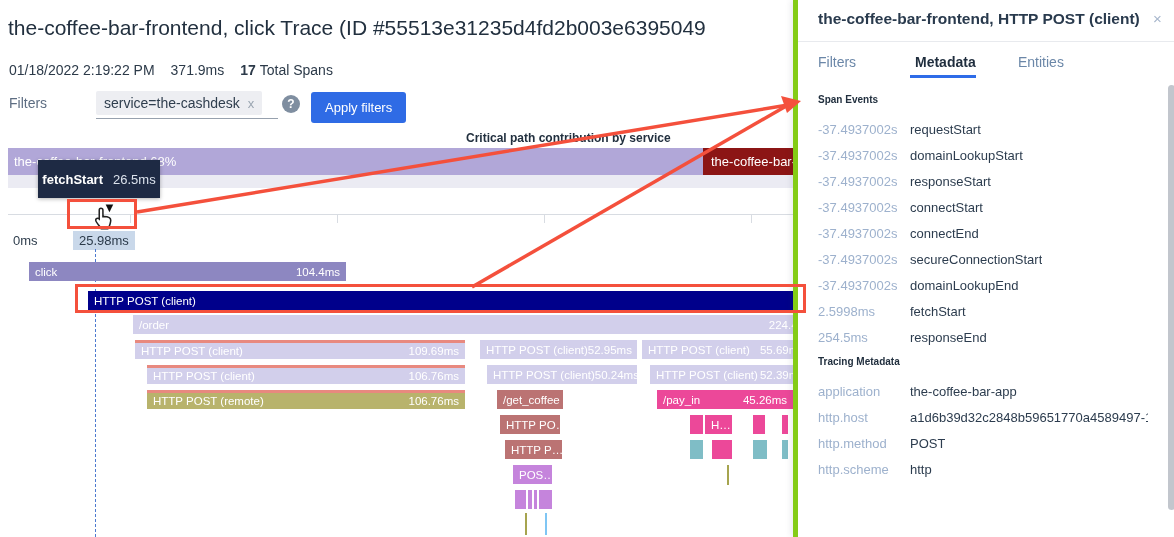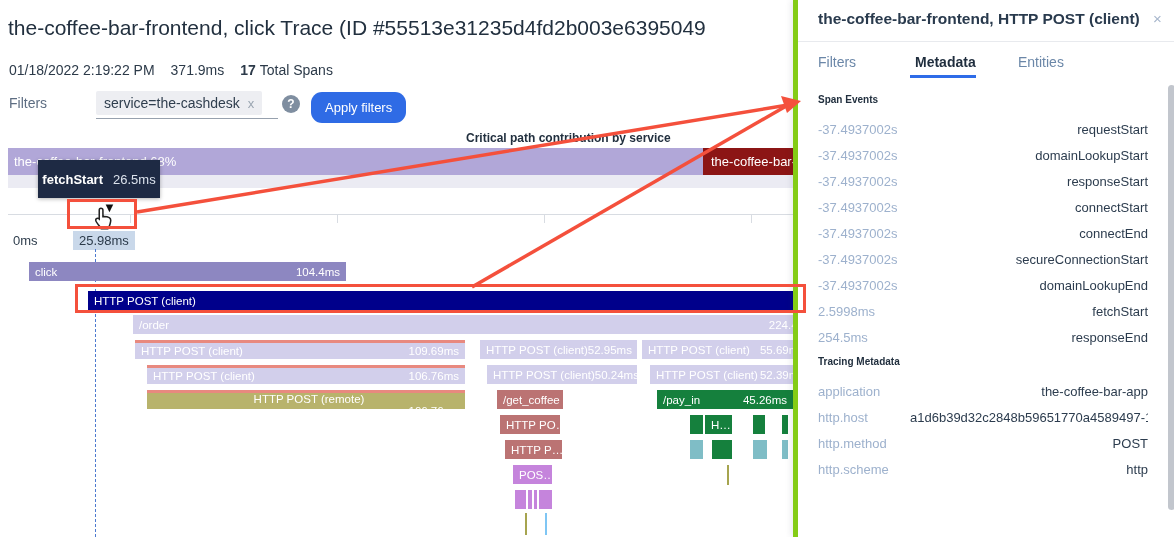--- a/index.html
+++ b/index.html
@@ -10,21 +10,21 @@
   .title{position:absolute;left:8px;top:16px;width:900px;font-size:21px;color:#22303f;white-space:nowrap;}
   .meta{position:absolute;left:9px;top:62px;font-size:14px;color:#2c3a49;display:flex;gap:16px;align-items:baseline;}
   .meta .bold{font-weight:bold;}
 
   
   .filters-label{position:absolute;left:9px;top:95px;font-size:14px;color:#5d6d82;}
   .filter-field{position:absolute;left:96px;top:88px;width:182px;height:30px;border-bottom:1px solid #97a1ae;display:flex;align-items:center;text-align:center;}
   .chip{background:#edeef2;color:#2f3e4e;font-size:14px;padding:4px 8px;display:flex;gap:8px;align-items:center;border-radius:2px;}
   .chip .x{color:#9aa5b1;font-size:13px;cursor:pointer;}
   .help-circle{position:absolute;left:282px;top:95px;width:18px;height:18px;border-radius:50%;background:#7f8ea0;color:#fff;font-size:12px;font-weight:bold;text-align:center;line-height:18px;}
-  .apply-btn{position:absolute;left:311px;top:92px;background:#2f6be5;color:#fff;font-size:13px;border:none;border-radius:11px;padding:8px 14px;cursor:pointer;font-family:inherit;}
+  .apply-btn{position:absolute;left:311px;top:92px;background:#2f6be5;color:#fff;font-size:13px;border:none;border-radius:3px;padding:8px 14px;cursor:pointer;font-family:inherit;}
 
   
   .cp-title{position:absolute;left:466px;top:131px;font-size:12px;font-weight:bold;color:#22303f;}
   .cp-bar{position:absolute;left:8px;top:148px;width:785px;height:27px;background:#b1a7d8;color:#fff;font-size:13px;line-height:27px;padding-left:6px;box-sizing:border-box;white-space:nowrap;overflow:hidden;}
   .cp-red{position:absolute;left:703px;top:148px;width:90px;height:27px;background:#8c1515;color:#fff;font-size:13px;line-height:27px;padding-left:8px;box-sizing:border-box;white-space:nowrap;overflow:hidden;}
   .cp-band{position:absolute;left:8px;top:175px;width:785px;height:13px;background:#ebebf3;}
 
   
   .tooltip{position:absolute;left:38px;top:160px;width:122px;height:38px;background:#1e2a44;z-index:30;display:flex;align-items:center;justify-content:center;gap:10px;font-size:13px;box-shadow:0 1px 4px rgba(0,0,0,.3);}
   .tooltip .tname{color:#fff;font-weight:bold;}
@@ -41,42 +41,42 @@
 
   
   .bar{position:absolute;height:19px;box-sizing:border-box;display:flex;justify-content:space-between;align-items:center;color:#fff;font-size:11.5px;overflow:hidden;white-space:nowrap;z-index:2;}
   .bar .lbl{padding-left:6px;}
   .bar .dur{padding-right:6px;margin-left:auto;}
   .purple{background:#8d87c1;}
   .navy{background:#00008b;}
   .lav{background:#d2cfeb;}
   .olive{background:#b8b36c;}
   .rose{background:#bb7373;}
-  .green{background:#15803d;}
+  .green{background:#ec4899;}
   .teal{background:#7fbdc6;}
   .orchid{background:#c584dc;}
   .top{border-top:3px solid #e8897f;}
   .oliveline{background:#a6a44f;}
   .blueline{background:#7fc6f4;}
 
   
   .red-box{position:absolute;border:3px solid #f4503c;z-index:40;pointer-events:none;}
   #arrow-svg{position:absolute;left:0;top:0;width:1174px;height:537px;z-index:50;pointer-events:none;}
 
   
   #panel{position:absolute;left:793px;top:0;width:381px;height:537px;background:#fff;border-left:5px solid #84cc16;box-shadow:-2px 0 6px rgba(40,50,70,.10);z-index:20;}
   .panel-title{position:absolute;left:20px;top:10px;width:330px;font-size:15.5px;font-weight:bold;color:#293a4d;white-space:nowrap;overflow:hidden;}
   .panel-close{position:absolute;left:355px;top:10px;color:#a7b6cc;font-size:15px;cursor:pointer;}
   .panel-divider{position:absolute;left:0;top:41px;width:381px;height:1px;background:#e8eaee;}
   .tab{position:absolute;top:54px;font-size:14px;color:#6b87a8;cursor:pointer;}
   .tab.active{color:#1f2d3d;font-weight:bold;}
   .tab-underline{position:absolute;left:112px;top:75px;width:66px;height:3px;background:#2e6ce8;}
   .sec-title{position:absolute;left:20px;font-size:10px;font-weight:bold;color:#22303f;}
   .kv-list{position:absolute;left:20px;width:330px;}
-  .kv{height:26px;display:flex;font-size:13px;align-items:center;justify-content:space-between;}
+  .kv{height:26px;display:flex;font-size:13px;align-items:center;}
   .kv .k{width:92px;color:#9db1cd;flex:none;white-space:nowrap;overflow:hidden;}
   .kv .v{color:#2c3c4e;white-space:nowrap;overflow:hidden;}
   .scroll-thumb{position:absolute;left:370px;top:85px;width:7px;height:425px;background:#c2c6cd;border-radius:4px;}
 </style>
 </head>
 <body>
 
 <div id="stage">
 
   <div id="main">
@@ -154,21 +154,21 @@
           <span class="dur">106.76ms</span>
         </div>
         <div class="bar lav" style="left: 487px; top: 365px; width: 150px;">
           <span class="lbl">HTTP POST (client)</span>
           <span class="dur">50.24ms</span>
         </div>
         <div class="bar lav" style="left: 650px; top: 365px; width: 160px;">
           <span class="lbl">HTTP POST (client)</span>
           <span class="dur">52.39ms</span>
         </div>
-        <div class="bar olive top" style="left: 147px; top: 390px; width: 318px; flex-direction: column;">
+        <div class="bar olive top" style="left: 147px; top: 390px; width: 318px;">
           <span class="lbl">HTTP POST (remote)</span>
           <span class="dur">106.76ms</span>
         </div>
         <div class="bar rose" style="left: 497px; top: 390px; width: 66px;">
           <span class="lbl">/get_coffee</span>
         </div>
         <div class="bar green" style="left: 657px; top: 390px; width: 136px;">
           <span class="lbl">/pay_in</span>
           <span class="dur">45.26ms</span>
         </div>

